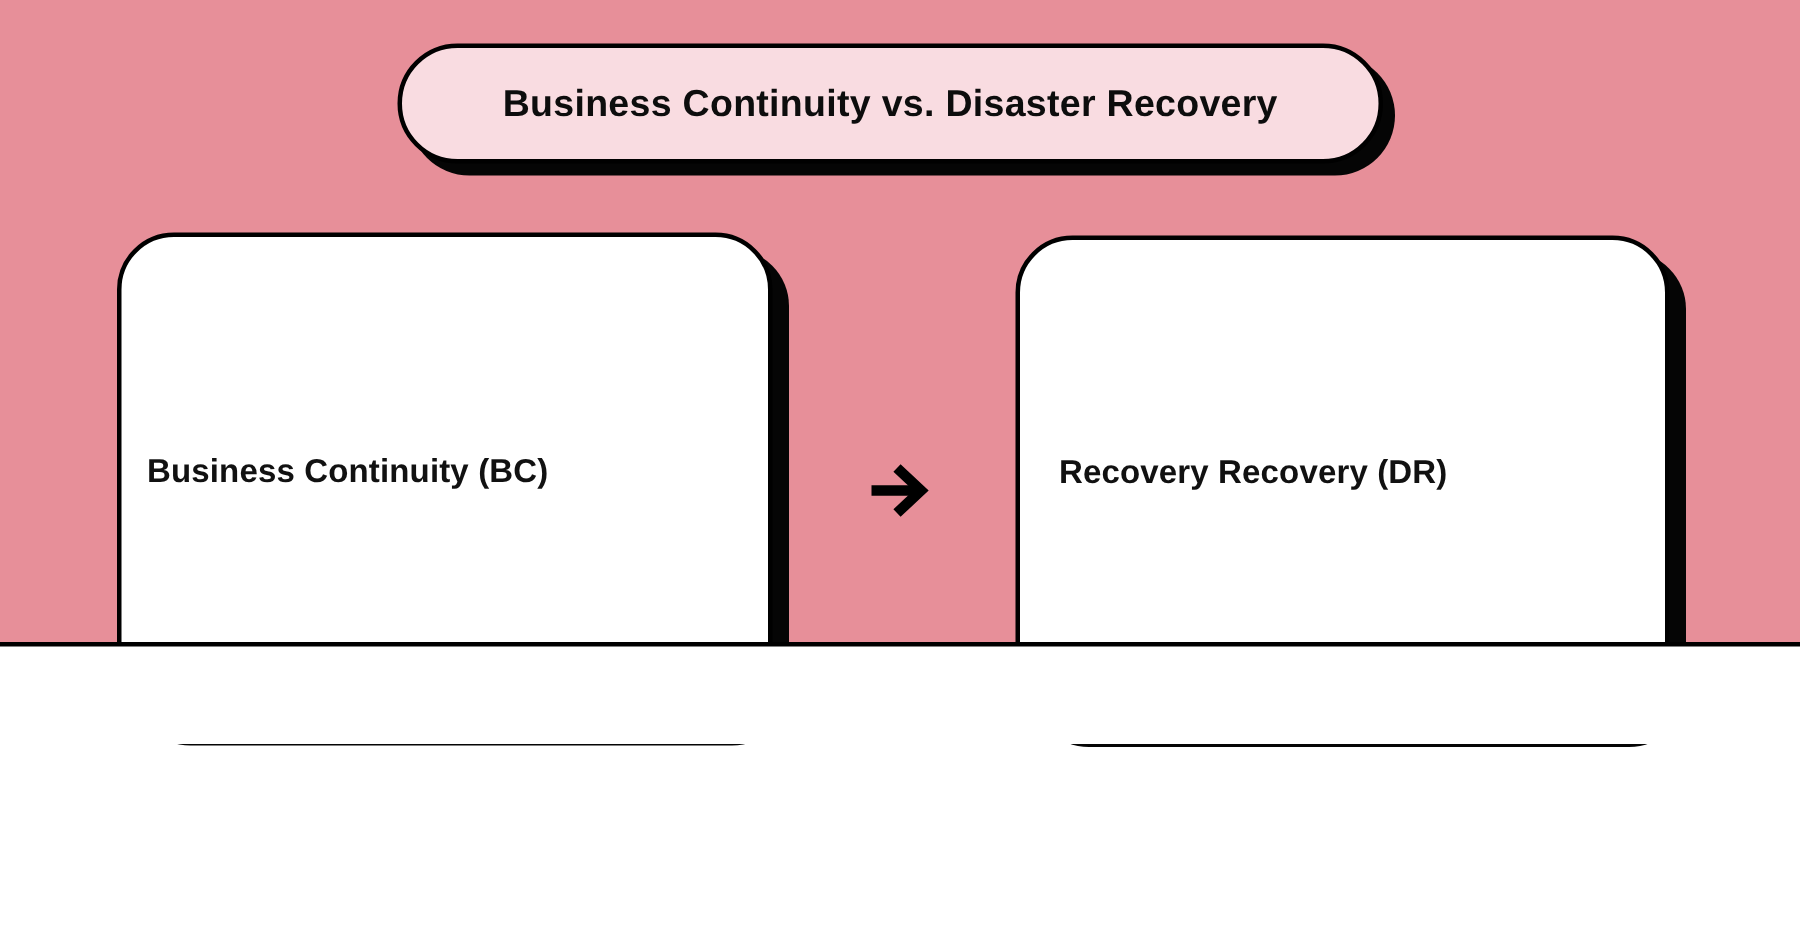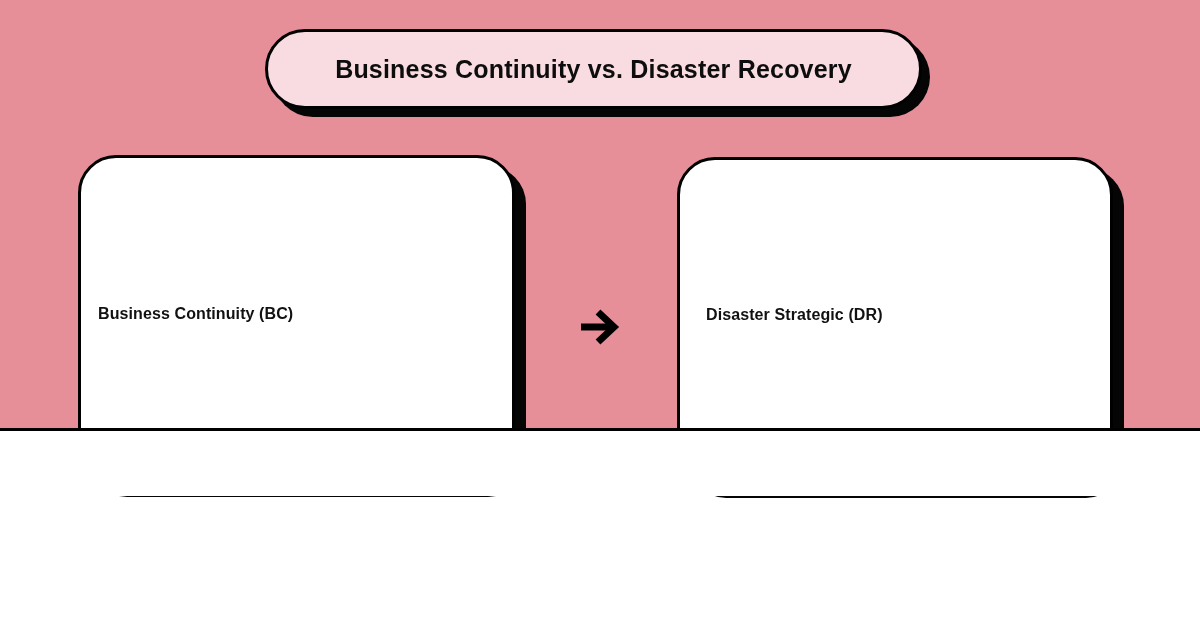--- a/index.html
+++ b/index.html
@@ -53,21 +53,21 @@
     padding: 0 64px 0 17px;
   }
   .card-right {
     left: 677px;
     top: 157px;
     width: 436px;
     height: 330px;
     padding: 0 40px 0 26px;
   }
   .card h2 {
-    font-size: 16px;
+    font-size: 22px;
     font-weight: bold;
     color: #111;
     margin-bottom: 14px;
     letter-spacing: 0.1px;
   }
   .card p {
     font-size: 15px;
     line-height: 16.5px;
     color: #1c1c1c;
     white-space: pre-line;
@@ -106,18 +106,18 @@
   </div>
 
   <div class="connector">
     <svg width="44" height="50" viewBox="0 0 44 50">
       <line x1="3" y1="25" x2="33" y2="25" stroke="#000" stroke-width="7"></line>
       <polyline points="20,10 36,25 20,40" stroke="#000" stroke-width="7" fill="none" stroke-linejoin="miter" stroke-linecap="butt"></polyline>
     </svg>
   </div>
 
   <div class="card card-right">
-    <h2>Disaster Strategic (DR)</h2>
+    <h2>Recovery Recovery (DR)</h2>
   </div>
 
   <div class="footer-strip"></div>
 
 </div>
 
 </body></html>

